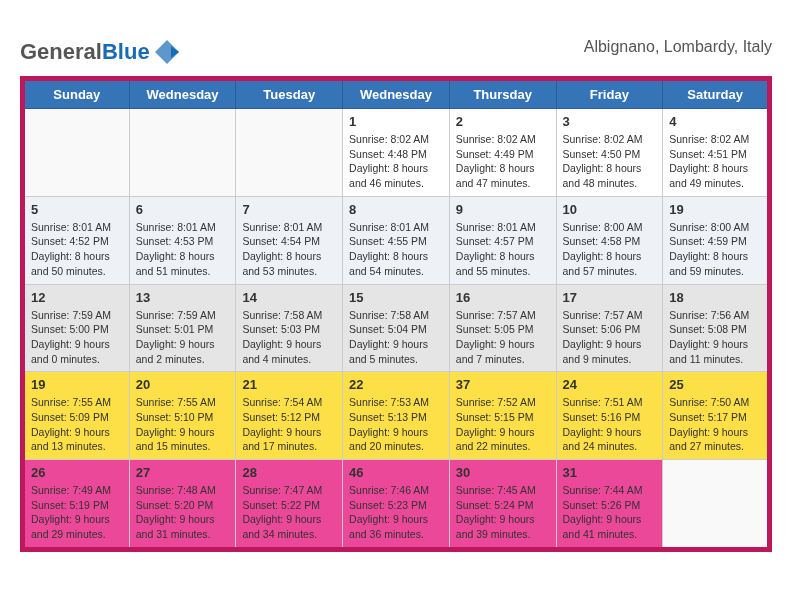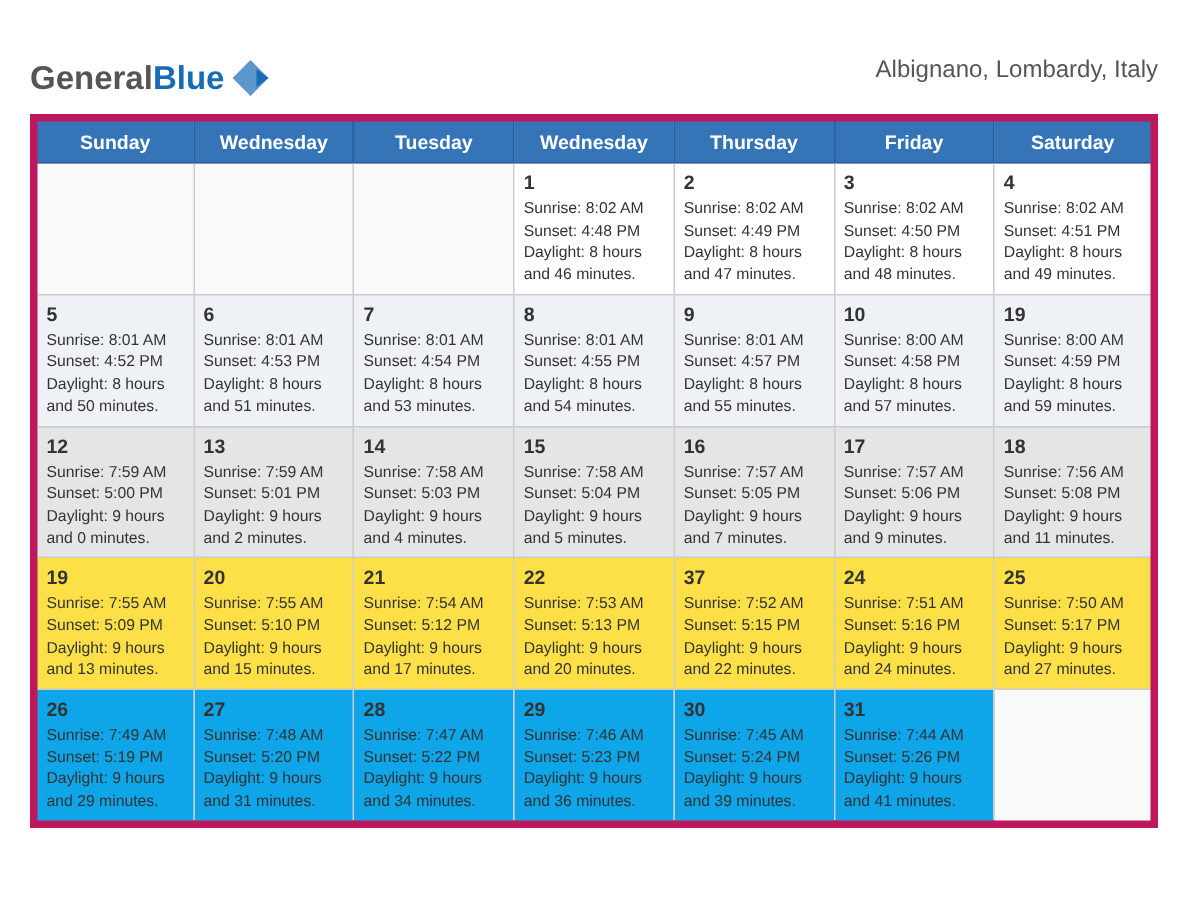--- a/index.html
+++ b/index.html
@@ -78,21 +78,21 @@
       font-size: 10.5px;
       line-height: 1.4;
       color: #333;
     }
     .calendar tr:nth-child(even) td {
     }
     .week-row-1 td { background: #fff; }
     .week-row-2 td { background: #eef2f7; }
     .week-row-3 td { background: #e5e5e5; margin-top: 30px; }
     .week-row-4 td { background: #fde047; }
-    .week-row-5 td { background: #0ea5e9; }
+    .week-row-5 td { background: #ec4899; }
     .week-row-1 td.empty, .week-row-2 td.empty, .week-row-3 td.empty,
     .week-row-4 td.empty, .week-row-5 td.empty, .week-row-6 td.empty {
     }
   </style>
 </head>
 <body>
 
 <div class="container">
   <div class="header">
     <div class="logo">
@@ -300,21 +300,21 @@
 Sunset: 5:20 PM
 Daylight: 9 hours and 31 minutes.</div>
           </td>
           <td>
             <span class="day-number">28</span>
             <div class="day-info" style="white-space: pre-line;">Sunrise: 7:47 AM
 Sunset: 5:22 PM
 Daylight: 9 hours and 34 minutes.</div>
           </td>
           <td>
-            <span class="day-number">29</span>
+            <span class="day-number">46</span>
             <div class="day-info" style="white-space: pre-line;">Sunrise: 7:46 AM
 Sunset: 5:23 PM
 Daylight: 9 hours and 36 minutes.</div>
           </td>
           <td>
             <span class="day-number">30</span>
             <div class="day-info" style="white-space: pre-line;">Sunrise: 7:45 AM
 Sunset: 5:24 PM
 Daylight: 9 hours and 39 minutes.</div>
           </td>

